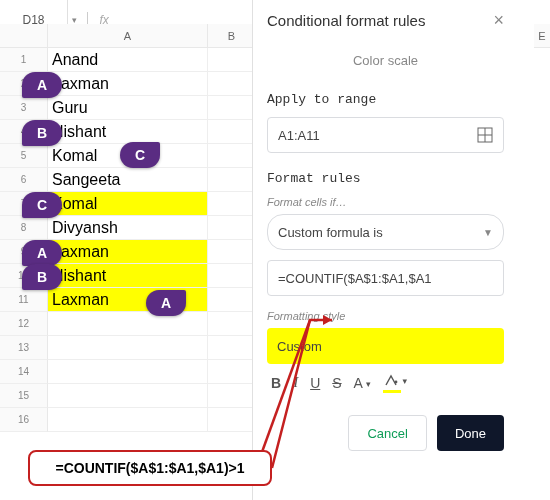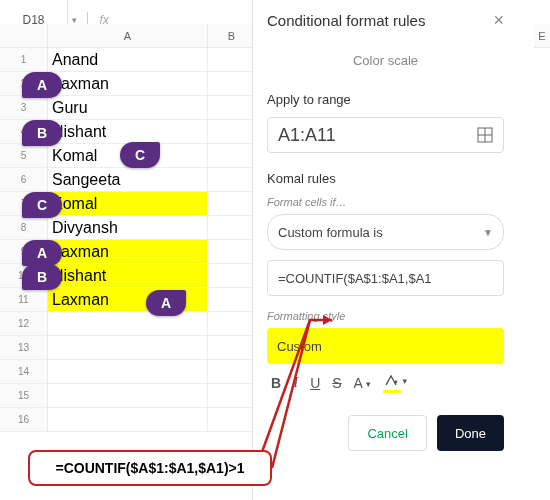--- a/index.html
+++ b/index.html
@@ -24,22 +24,22 @@
   .badge { position:absolute; width:40px; height:26px; background:#5a2c82; border-radius:13px 13px 13px 2px; color:#fff; font-size:14px; font-weight:bold; display:flex; align-items:center; justify-content:center; box-shadow: 0 1px 3px rgba(0,0,0,.3); }
   .badge.rightpt { border-radius: 13px 2px 13px 13px; }
 
   
   .panel { position:absolute; left:252px; top:0; width:266px; height:500px; background:#fff; border-left:1px solid #e0e0e0; padding:10px 14px 10px 14px; }
   .panel h3 { margin:0 0 16px 0; font-size:15px; font-weight: 400; color:#333; display:flex; justify-content:space-between; align-items:center; }
   .close { color:#888; font-size:18px; cursor:pointer; }
   .tabs { display:flex; margin-bottom:18px; }
   .tab { flex:1; text-align:center; font-size:13px; color:#888; padding:6px 0; }
   .tab.active { color:#0f9d58; border-bottom:2px solid #0f9d58; font-weight:500; }
-  .section-label { font-size:13px; font-weight:500; color:#333; margin: 6px 0 10px 0; }
-  .range-box { border:1px solid #dadce0; border-radius:4px; height:36px; display:flex; align-items:center; padding:0 10px; font-size:18px; color:#444; justify-content:space-between; margin-bottom:18px; }
+  .section-label { font-size:13px; font-weight:500; color:#333; margin: 6px 0 10px 0; font-family: Liberation Mono, monospace; }
+  .range-box { border:1px solid #dadce0; border-radius:4px; height:36px; display:flex; align-items:center; padding:0 10px; font-size:13px; color:#444; justify-content:space-between; margin-bottom:18px; }
   .gridicon svg { display:block; }
   .sublabel { font-size:11px; color:#888; margin-bottom:6px;font-style:italic; }
   .select-box { border:1px solid #dadce0; border-radius:16px; height:36px; display:flex; align-items:center; padding:0 10px; font-size:13px; color:#444; justify-content:space-between; margin-bottom:10px; }
   .chev { color:#888; font-size:10px; }
   .input-box { border:1px solid #dadce0; border-radius:4px; height:36px; display:flex; align-items:center; padding:4px 10px; font-size:13px; color:#444; margin-bottom:14px; }
   .style-preview { background:#ffff00; height:36px; border-radius:4px; display:flex; align-items:center; padding:0 10px; font-size:13px; color:#444; margin-bottom:6px; }
   .toolbar { display:flex; gap:12px; align-items:center; font-size:14px; color:#555; padding:4px 4px; }
   .toolbar .b { font-weight:bold; }
   .toolbar .i { font-style:italic; font-family: 'Times New Roman', serif; font-size:15px;}
   .toolbar .u { text-decoration:underline; }
@@ -174,21 +174,21 @@
   <div class="range-box">
     <span>A1:A11</span>
     <span class="gridicon">
       <svg width="16" height="16" viewBox="0 0 16 16">
           <rect x="1" y="1" width="14" height="14" fill="none" stroke="#666" stroke-width="1"></rect>
           <line x1="1" y1="8" x2="15" y2="8" stroke="#666"></line>
           <line x1="8" y1="1" x2="8" y2="15" stroke="#666"></line>
         </svg>
     </span>
   </div>
-  <div class="section-label">Komal rules</div>
+  <div class="section-label">Format rules</div>
   <div class="sublabel">Format cells if…</div>
   <div class="select-box">
     <span>Custom formula is</span>
     <span class="chev">▼</span>
   </div>
   <div class="input-box">
     <span>=COUNTIF($A$1:$A1,$A1</span>
   </div>
   <div class="sublabel">Formatting style</div>
   <div class="style-preview">

